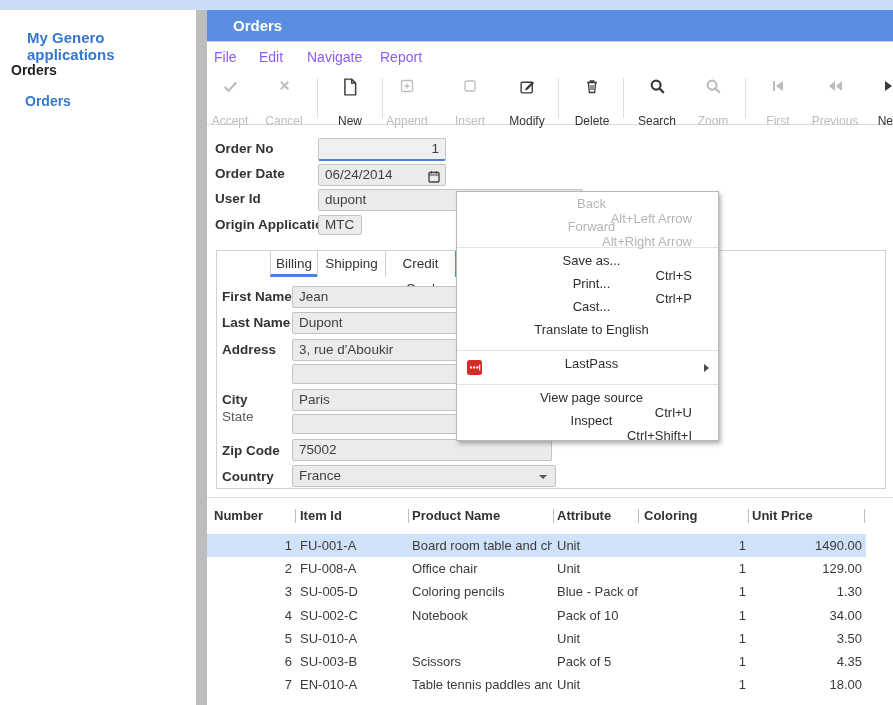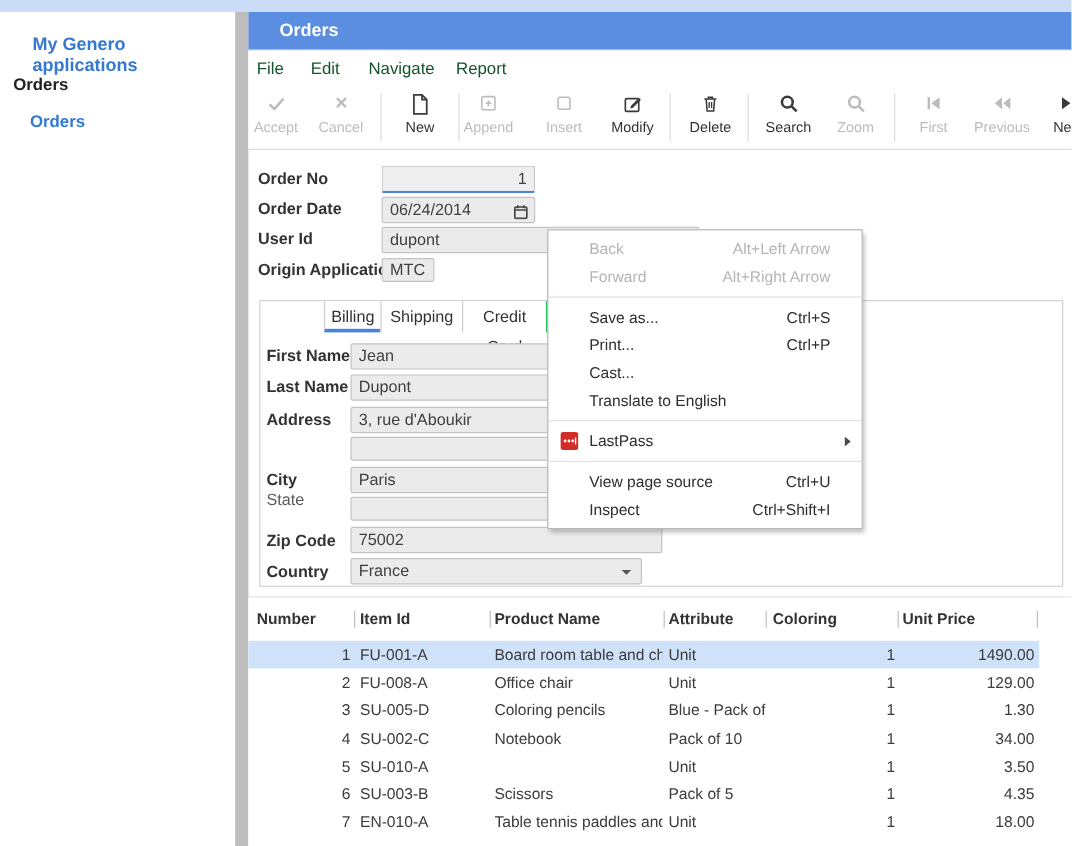--- a/index.html
+++ b/index.html
@@ -11,26 +11,26 @@
   .sidebar{left:0;top:10px;width:196px;height:695px;background:#fff;}
   .sb-title{left:27px;top:19px;font-size:15px;font-weight:bold;color:#3478cf;}
   .sb-group{left:11px;top:52px;font-size:14px;font-weight:bold;color:#1f1f1f;}
   .sb-item{left:25px;top:83px;font-size:14px;font-weight:bold;color:#3478cf;cursor:pointer;}
   .sb-divider{left:196px;top:10px;width:11px;height:695px;background:#bdbdbd;}
 
   .titlebar{left:207px;top:10px;width:686px;height:32px;background:#5b8ee0;border-bottom:1px solid #ccc8c0;}
   .titlebar .t{position:absolute;left:26px;top:0;line-height:31px;color:#fff;font-size:15px;font-weight:600;}
 
   .menubar{left:207px;top:42px;width:686px;height:30px;background:#fff;}
-  .mbar-item{position:absolute;top:0;height:30px;line-height:30px;font-size:14px;color:#14532d;cursor:default;text-align:center;}
+  .mbar-item{position:absolute;top:0;height:30px;line-height:30px;font-size:14px;color:#8b5cf6;cursor:default;text-align:center;}
 
   .toolbar{left:207px;top:72px;width:686px;height:53px;background:#fff;border-bottom:1px solid #ddd;}
   .tbtn{position:absolute;top:4px;width:54px;height:44px;text-align:center;color:#3a3a3a;cursor:pointer;}
   .tbtn .ticon{display:block;height:20px;margin-top:2px;}
-  .tbtn .tlabel{display:block;font-size:12px;color:#333;margin-top:1px;white-space:nowrap;}
+  .tbtn .tlabel{display:block;font-size:12px;color:#333;margin-top:16px;white-space:nowrap;}
   .tbtn.disabled{color:#bcbcbc;cursor:default;}
   .tbtn.disabled .tlabel{color:#bcbcbc;}
   .tsep{position:absolute;top:6px;width:1px;height:40px;background:#ddd;}
 
   
   .lbl{position:absolute;font-size:13.5px;font-weight:bold;color:#333;white-space:nowrap;}
   .lbl.plain{font-weight:normal;color:#5a5a5a;}
   .fld{position:absolute;background:#ebebeb;border:1px solid #c4c4c4;border-radius:2px;
        font-size:13.5px;color:#3f3f3f;line-height:19px;padding:0 6px;white-space:nowrap;overflow:hidden;box-sizing:border-box;}
   .fld.focus{border-bottom:2px solid #4a82da;background:#efefef;}
@@ -59,21 +59,21 @@
   .c-item{left:93px;width:104px;}
   .c-prod{left:205px;width:140px;}
   .c-attr{left:350px;width:81px;}
   .c-qty{left:453px;width:86px;text-align:right;}
   .c-price{left:549px;width:106px;text-align:right;}
 
   
   .ctxmenu{left:456px;top:191px;width:263px;background:#fff;border:1px solid #b6b6b6;
            box-shadow:2px 3px 4px rgba(0,0,0,.28);padding:4px 0;z-index:50;}
   .mitem{height:23px;display:flex;align-items:center;padding:0 26px 0 34px;font-size:13px;
-         color:#2e2e2e;position:relative;cursor:pointer;}
+         color:#2e2e2e;position:relative;cursor:pointer;flex-direction:column;}
   .mitem .sc{margin-left:auto;padding-left:18px;}
   .mitem.dis{color:#b5b5b5;cursor:default;}
   .msep{height:1px;background:#e2e2e2;margin:5px 0;}
   .lp-icon{position:absolute;left:10px;top:4px;width:15px;height:15px;}
   .subarrow{position:absolute;right:9px;top:8px;width:0;height:0;
             border-left:5px solid #4a4a4a;border-top:4px solid transparent;border-bottom:4px solid transparent;}
 </style>
 </head>
 <body>
 
@@ -224,21 +224,21 @@
 <div class="abs lbl" style="left:222px;top:392px">City</div>
 <div class="abs fld" style="left:292px;top:389px;width:260px;height:22px">Paris</div>
 
 <div class="abs lbl plain" style="left:222px;top:409px">State</div>
 <div class="abs fld" style="left:292px;top:414px;width:260px;height:20px"></div>
 
 <div class="abs lbl" style="left:222px;top:443px">Zip Code</div>
 <div class="abs fld" style="left:292px;top:439px;width:260px;height:22px">75002</div>
 
 <div class="abs lbl" style="left:222px;top:469px">Country</div>
-<div class="abs fld" style="left:292px;top:465px;width:243px;height:22px">
+<div class="abs fld" style="left:292px;top:465px;width:264px;height:22px">
   <span>France</span>
   <span class="combo-arrow"></span>
 </div>
 
 <div class="abs table-top-line"></div>
 <div class="abs otable">
   <span class="th" style="left:7px">Number</span>
   <span class="hpipe" style="left:88px"></span>
   <span class="th" style="left:93px">Item Id</span>
   <span class="hpipe" style="left:201px"></span>

